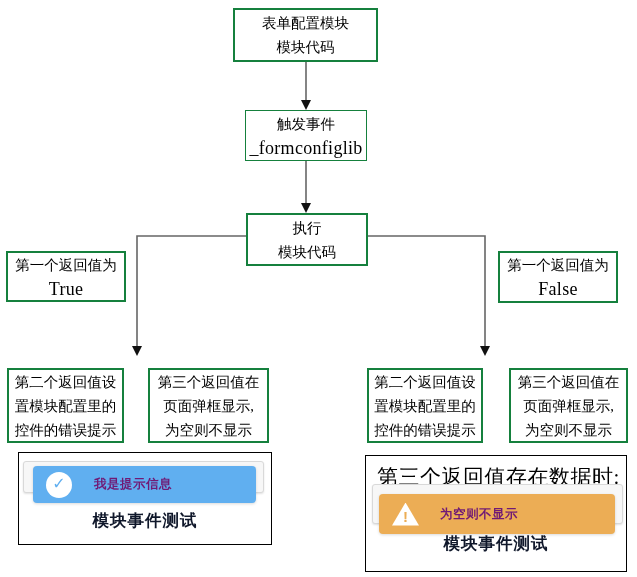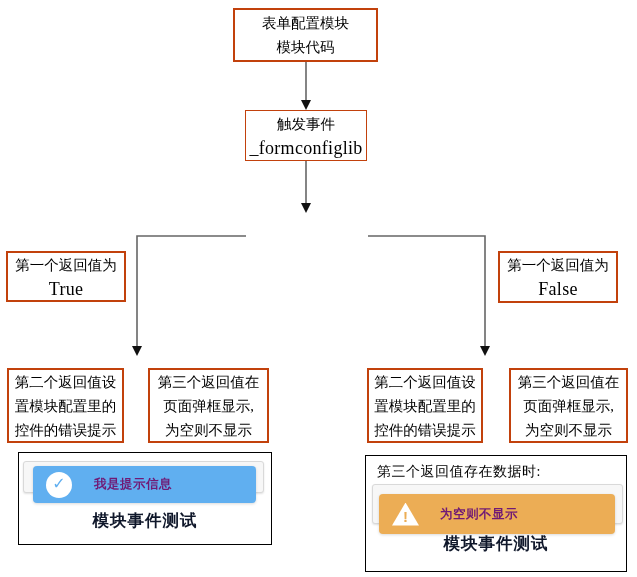--- a/index.html
+++ b/index.html
@@ -2,21 +2,21 @@
 <html><head>
 <meta charset="utf-8">
 <style>
   html,body{margin:0;padding:0;background:#ffffff;}
   .stage{
     position:relative;width:637px;height:577px;background:#ffffff;overflow:hidden;
     font-family:"Liberation Serif","DejaVu Serif",serif;color:#000;
   }
   .connectors{position:absolute;left:0;top:0;width:637px;height:577px;pointer-events:none;}
   .box{
-    position:absolute;border:2px solid #c2410c;background:#fff;box-sizing:border-box;
+    position:absolute;border:2px solid #15803d;background:#fff;box-sizing:border-box;
     display:flex;flex-direction:column;align-items:center;justify-content:center;
     text-align:center;font-size:14.5px;line-height:24px;
   }
   .box--thin{border-width:1px;text-align:right;}
   .latin{font-size:18px;letter-spacing:.3px;}
   .panel{
     position:absolute;border:1px solid #000;background:#fff;box-sizing:border-box;
   }
   .ghost{
     position:absolute;background:#f7f7f7;border:1px solid #d9d9d9;border-radius:3px;
@@ -40,21 +40,21 @@
     clip-path:polygon(50% 0,100% 100%,0 100%);
     display:flex;align-items:flex-end;justify-content:center;
   }
   .warn-glyph{color:#ECAD55;font-size:15px;font-weight:800;line-height:1;margin-bottom:2px;
     font-family:"Liberation Sans",sans-serif;}
   .caption{
     position:absolute;left:0;right:0;text-align:center;color:#0f172a;font-size:16.5px;
     font-weight:600;font-family:"Liberation Sans","DejaVu Sans",sans-serif;letter-spacing:1px;
   }
   .heading{
-    position:absolute;font-size:14px;color:#000;letter-spacing:.5px;
+    position:absolute;font-size:21px;color:#000;letter-spacing:.5px;
   }
 </style>
 </head>
 <body>
 
 <div class="stage">
 
   <svg class="connectors" viewBox="0 0 637 577">
     <g stroke="#666" stroke-width="1.6" fill="none">
       <path d="M306 62 V 101"></path>
@@ -73,20 +73,24 @@
   <div class="box" style="left:233px;top:8px;width:145px;height:54px;">
     <div>表单配置模块</div>
     <div>模块代码</div>
   </div>
 
   <div class="box box--thin" style="left:245px;top:110px;width:122px;height:51px;">
     <div>触发事件</div>
     <div class="latin">_formconfiglib</div>
   </div>
 
+  <div class="box" style="left:246px;top:213px;width:122px;height:53px;">
+    <div>执行</div>
+    <div>模块代码</div>
+  </div>
 
   <div class="box" style="left:6px;top:251px;width:120px;height:51px;">
     <div>第一个返回值为</div>
     <div class="latin">True</div>
   </div>
 
   <div class="box" style="left:498px;top:251px;width:120px;height:52px;">
     <div>第一个返回值为</div>
     <div class="latin">False</div>
   </div>

